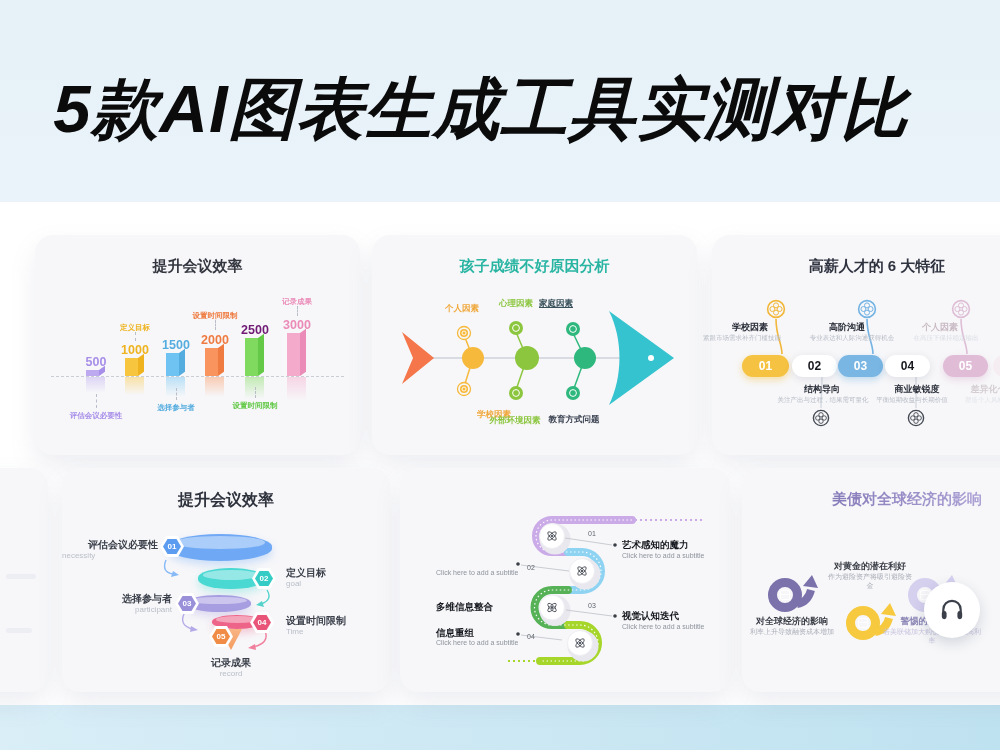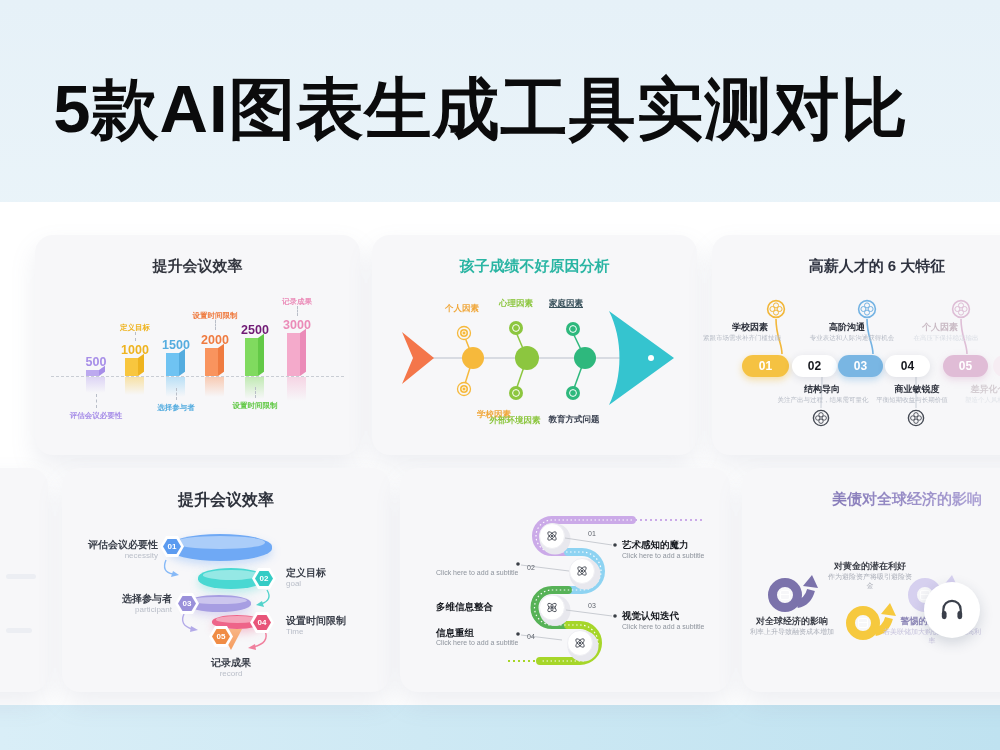--- a/index.html
+++ b/index.html
@@ -3,21 +3,21 @@
 <meta charset="utf-8">
 <style>
   * { margin:0; padding:0; box-sizing:border-box; }
   html,body { width:1000px; height:750px; overflow:hidden; }
   body { position:relative; font-family:"Liberation Sans",sans-serif;
          background:linear-gradient(180deg,#e6f1f8 0%,#edf6fa 55%,#e9f3f8 100%); }
   .white-band { position:absolute; left:0; top:202px; width:1000px; height:503px; background:#ffffff; }
   .bottom-strip { position:absolute; left:0; top:705px; width:1000px; height:45px;
                   background:linear-gradient(90deg,#d9eef7,#bfe2f0); }
   .main-title { position:absolute; top:64px; left:0; width:962px; text-align:center;
-                font-size:67px; font-weight:900; color:#0b0b0c; letter-spacing:1px; white-space:nowrap; }
+                font-size:67px; font-weight:900; color:#0b0b0c; letter-spacing:1px; white-space:nowrap;font-style:italic; }
   .card { position:absolute; background:#f7f7f9; border-radius:18px;
           box-shadow:0 12px 26px rgba(125,138,160,.14); }
   .ct { position:absolute; top:22px; left:0; width:100%; text-align:center;
         font-weight:bold; font-size:15px; color:#33363f; white-space:nowrap; }
 
   
   .bf { position:absolute; width:13px; }
   .bs { position:absolute; width:6px; transform:skewY(-35deg); transform-origin:left bottom; }
   .br { position:absolute; width:19px; top:142px; opacity:.45; border-radius:0 0 2px 2px; }
   .bl { position:absolute; left:16px; right:16px; top:141px; border-top:1.5px dashed #c9cdd4; }
@@ -150,21 +150,21 @@
       <circle cx="144" cy="158" r="7" fill="#8cc63f"></circle>
         <circle cx="144" cy="158" r="3.4" fill="none" stroke="#fff" stroke-width="1"></circle>
       <circle cx="201" cy="94" r="7" fill="#2eb87d"></circle>
         <circle cx="201" cy="94" r="3.4" fill="none" stroke="#fff" stroke-width="1"></circle>
       <circle cx="201" cy="158" r="7" fill="#2eb87d"></circle>
         <circle cx="201" cy="158" r="3.4" fill="none" stroke="#fff" stroke-width="1"></circle>
     </g>
   </svg>
   <span class="fbl" style="left:90px;top:68px;color:#f0a73a;">个人因素</span>
   <span class="fbl" style="left:144px;top:63px;color:#8cc63f;">心理因素</span>
-  <span class="fbl" style="left:194px;top:63px;color:#38505a;text-decoration:underline;">家庭因素</span>
+  <span class="fbl" style="left:184px;top:63px;color:#38505a;text-decoration:underline;">家庭因素</span>
   <span class="fbl" style="left:90px;top:174px;color:#f0a73a;margin-left:32px;">学校因素</span>
   <span class="fbl" style="left:143px;top:180px;color:#8cc63f;">外部环境因素</span>
   <span class="fbl" style="left:202px;top:179px;color:#3d4453;">教育方式问题</span>
 </div>
 
 <div class="card" style="left:712px;top:235px;width:360px;height:220px;">
   <div class="ct" style="width:330px;color:#2f3340;">高薪人才的 6 大特征</div>
   <svg width="360" height="224" style="position:absolute;left:0;top:0;pointer-events:none;">
     <path d="M64,84 C64,102 70,108 70,119" stroke="#f2b73a" stroke-width="1.6" fill="none"></path>
     <path d="M155,84 C155,102 161,108 161,119" stroke="#74b3e3" stroke-width="1.6" fill="none"></path>
@@ -265,21 +265,21 @@
       <div class="hexin" style="background:#9a90da;">03</div>
     </div>
   <div class="hex" style="left:188px;top:144px;">
       <div class="hexin" style="background:#e85579;">04</div>
     </div>
   <div class="hex" style="left:147px;top:158px;">
       <div class="hexin" style="background:#f08c45;">05</div>
     </div>
 
   <span class="fl" style="left:0;width:96px;text-align:right;top:70px;">评估会议必要性</span>
-  <span class="fs" style="left:0;width:96px;text-align:right;top:83px;">necessity</span>
+  <span class="fs" style="left:0;width:96px;text-align:left;top:83px;">necessity</span>
   <span class="fl" style="left:224px;top:98px;">定义目标</span>
   <span class="fs" style="left:224px;top:111px;">goal</span>
   <span class="fl" style="left:0;width:110px;text-align:right;top:124px;">选择参与者</span>
   <span class="fs" style="left:0;width:110px;text-align:right;top:137px;">participant</span>
   <span class="fl" style="left:224px;top:146px;">设置时间限制</span>
   <span class="fs" style="left:224px;top:159px;">Time</span>
   <span class="fl" style="left:124px;width:90px;text-align:center;top:188px;">记录成果</span>
   <span class="fs" style="left:124px;width:90px;text-align:center;top:201px;">record</span>
 </div>
 

